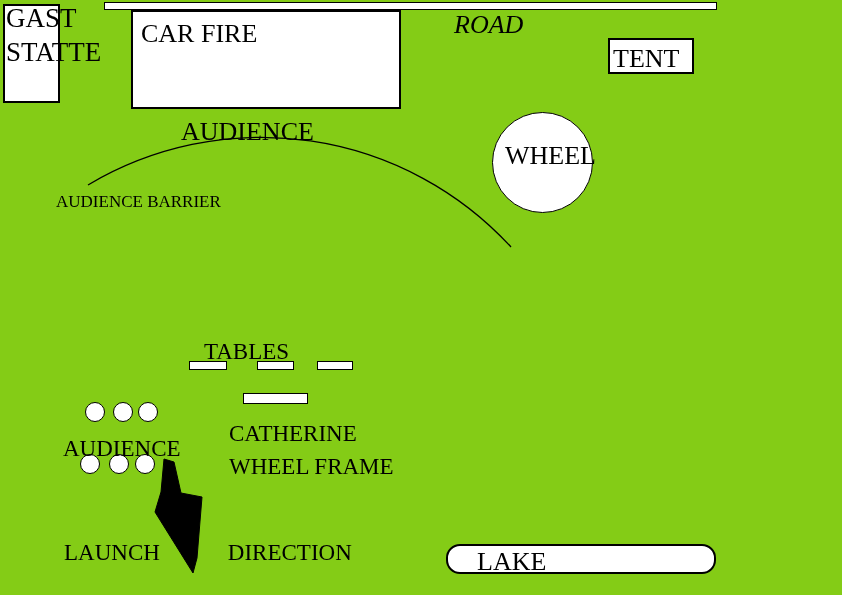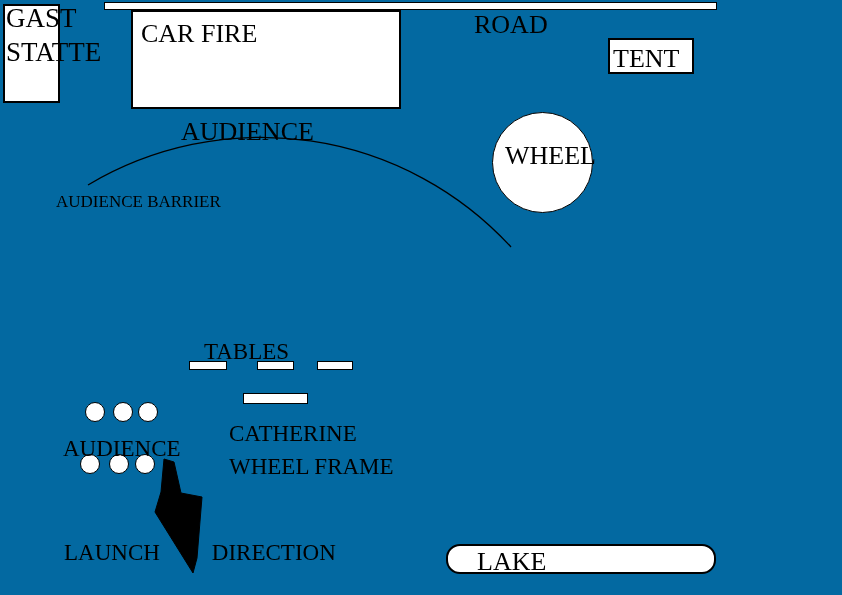--- a/index.html
+++ b/index.html
@@ -5,21 +5,21 @@
 <style>
   html, body {
     margin: 0;
     padding: 0;
     background: #ffffff;
   }
   .canvas {
     position: relative;
     width: 842px;
     height: 595px;
-    background: #0369a1;
+    background: #84cc16;
     overflow: hidden;
     font-family: "Liberation Serif", "DejaVu Serif", serif;
     color: #000000;
   }
   .shape {
     position: absolute;
     border: 1px solid #000000;
     background: #ffffff;
     box-sizing: border-box;
   }
@@ -50,21 +50,21 @@
     height: 9px;
     border: 1px solid #000000;
     background: #ffffff;
     box-sizing: border-box;
   }
   .launch-row {
     position: absolute;
     left: 64px;
     top: 540px;
     display: flex;
-    gap: 52px;
+    gap: 68px;
     font-size: 23px;
   }
   svg.overlay {
     position: absolute;
     left: 0;
     top: 0;
     pointer-events: none;
   }
 </style>
 </head>
@@ -76,21 +76,21 @@
 
   <div class="shape thick" style="left:3px; top:4px; width:57px; height:99px;"></div>
   <div class="lbl lbl-gast two-line" style="left:6px; top:1px;">
     <span>GAST</span>
     <span>STATTE</span>
   </div>
 
   <div class="shape thick" style="left:131px; top:10px; width:270px; height:99px;"></div>
   <div class="lbl lbl-big" style="left:141px; top:19px;">CAR FIRE</div>
 
-  <div class="lbl lbl-big" style="left:474px; top:10px;">ROAD</div>
+  <div class="lbl lbl-big" style="left:454px; top:10px;font-style:italic;">ROAD</div>
 
   <div class="shape thick" style="left:608px; top:38px; width:86px; height:36px;"></div>
   <div class="lbl lbl-big" style="left:613px; top:44px;">TENT</div>
 
   <div class="lbl lbl-big" style="left:181px; top:117px;font-family:Liberation Serif, serif;">AUDIENCE</div>
 
   <div class="lbl lbl-small" style="left:56px; top:192px;">AUDIENCE BARRIER</div>
 
   <div class="shape circle" style="left:492px; top:112px; width:101px; height:101px;"></div>
   <div class="lbl lbl-big" style="left:505px; top:141px;">WHEEL</div>

